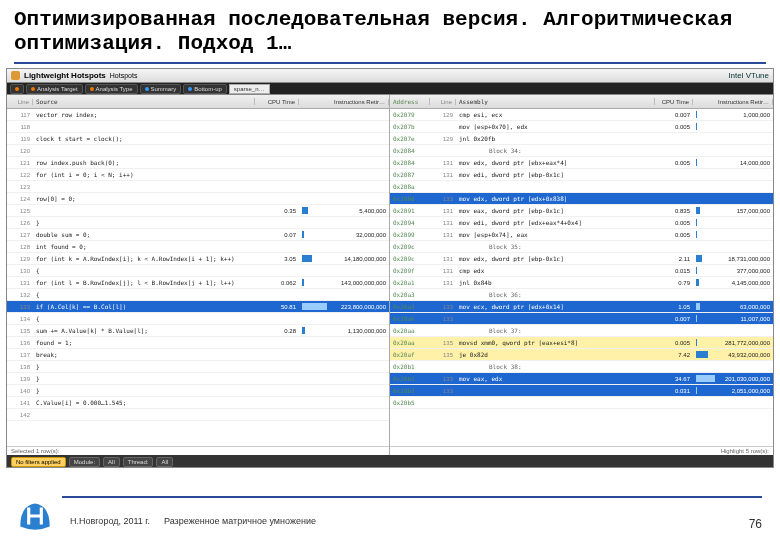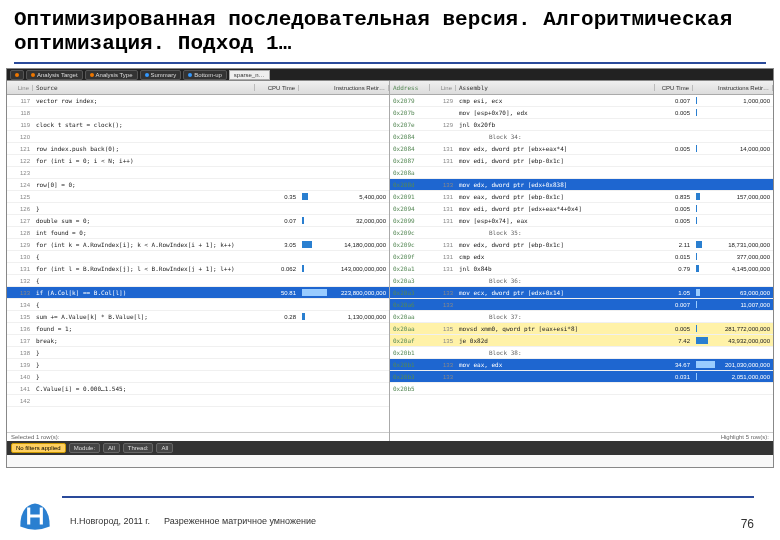--- a/index.html
+++ b/index.html
@@ -173,21 +173,21 @@
     font-size: 6px;
     padding: 0 4px;
     border-radius: 2px;
     height: 10px;
     display: flex;
     align-items: center;
   }
   .footbar .pill.y { background: #ffd060; color: #000; border-color: #c90; }
   .slide-foot {
     position: absolute;
-    left: 0; right: 12px; bottom: 0;
+    left: 0; right: 4px; bottom: 0;
     height: 48px;
     padding: 0 14px;
     display: flex;
     align-items: center;
     gap: 14px;
   }
   .foot-rule {
     position: absolute;
     top: 4px; left: 62px; right: 14px;
     height: 2px;
@@ -215,20 +215,27 @@
     margin-top: 16px;
   }
 </style>
 </head>
 <body>
 
 <div class="slide-title">Оптимизированная последовательная версия. Алгоритмическая оптимизация. Подход 1…</div>
 <div class="title-rule"></div>
 
 <div class="profiler">
+  <div class="prof-titlebar">
+    <span class="icon"></span>
+    <span class="title">Lightweight Hotspots</span>
+    <span>Hotspots</span>
+    <span class="spacer"></span>
+    <span class="brand">Intel VTune</span>
+  </div>
   <div class="prof-toolbar">
     <span class="tb-pill orange">
         <span class="dot"></span>
       </span>
     <span class="tb-pill orange">
         <span class="dot"></span>
         <span>Analysis Target</span>
       </span>
     <span class="tb-pill orange">
         <span class="dot"></span>

